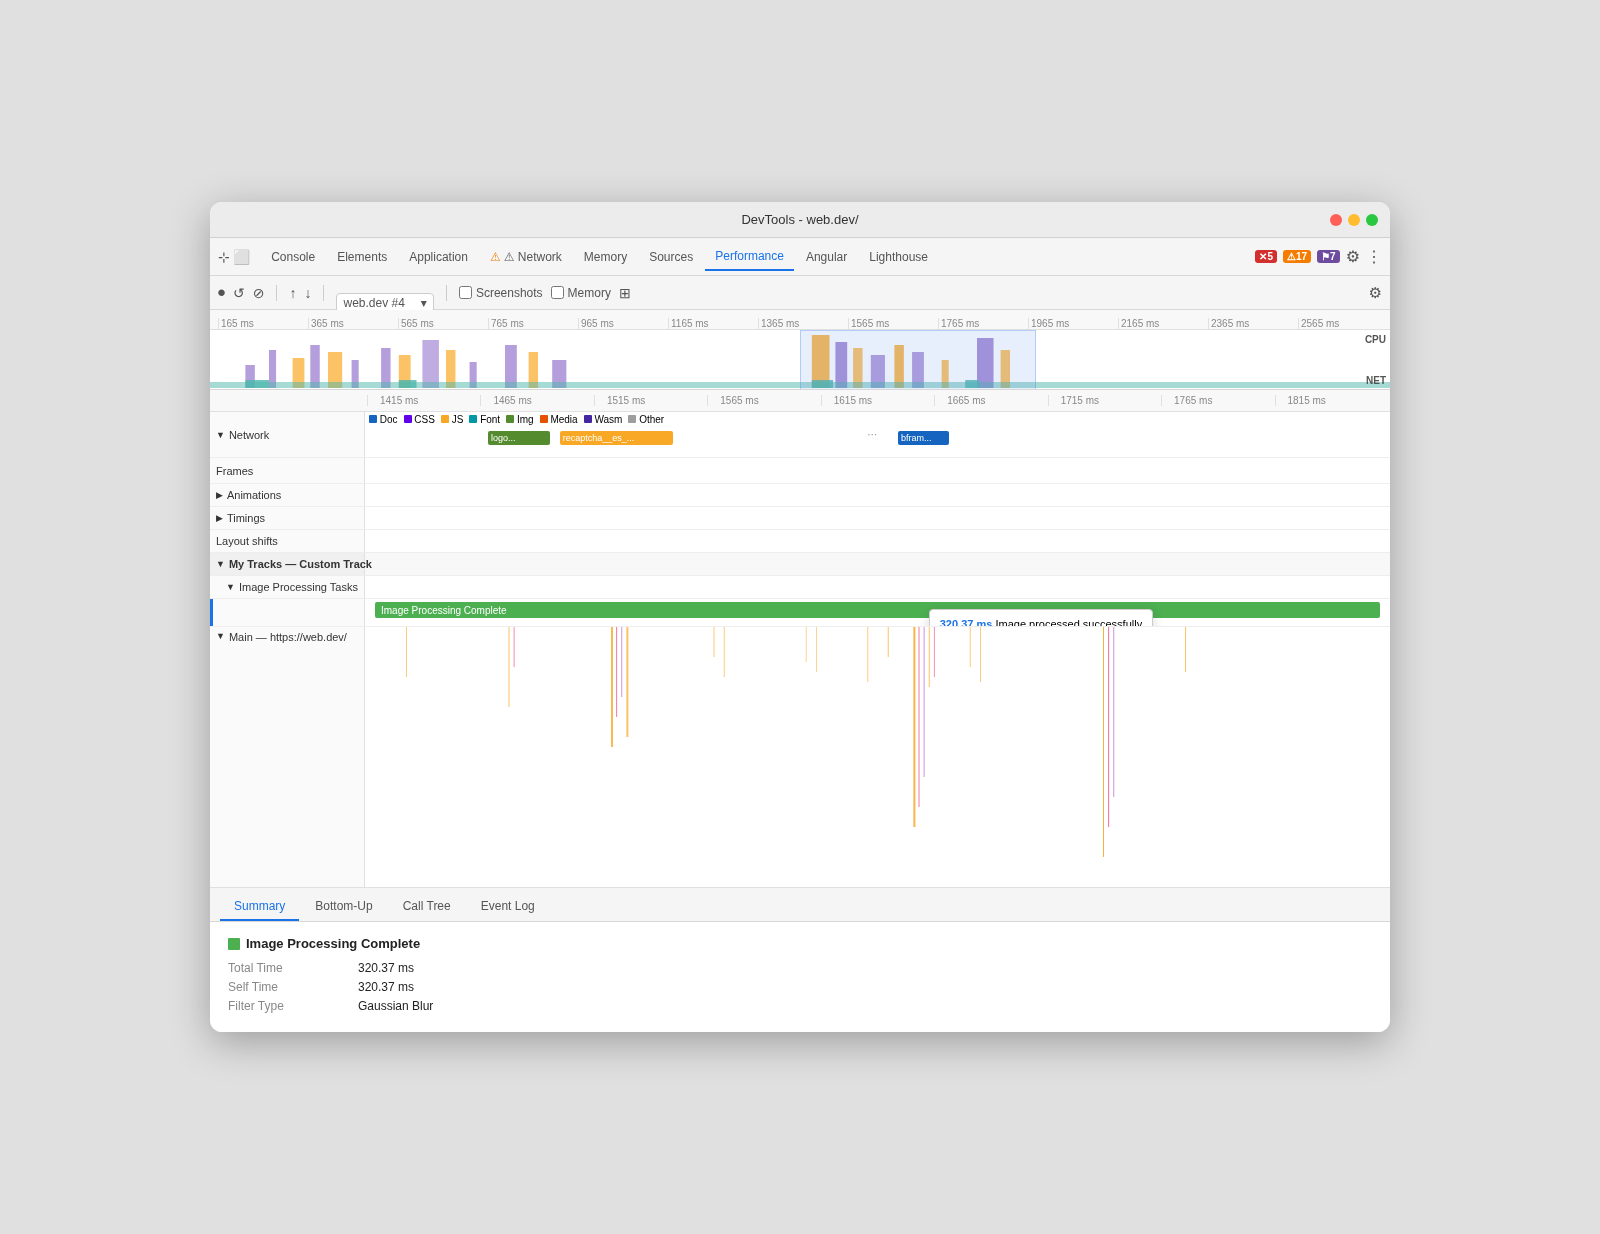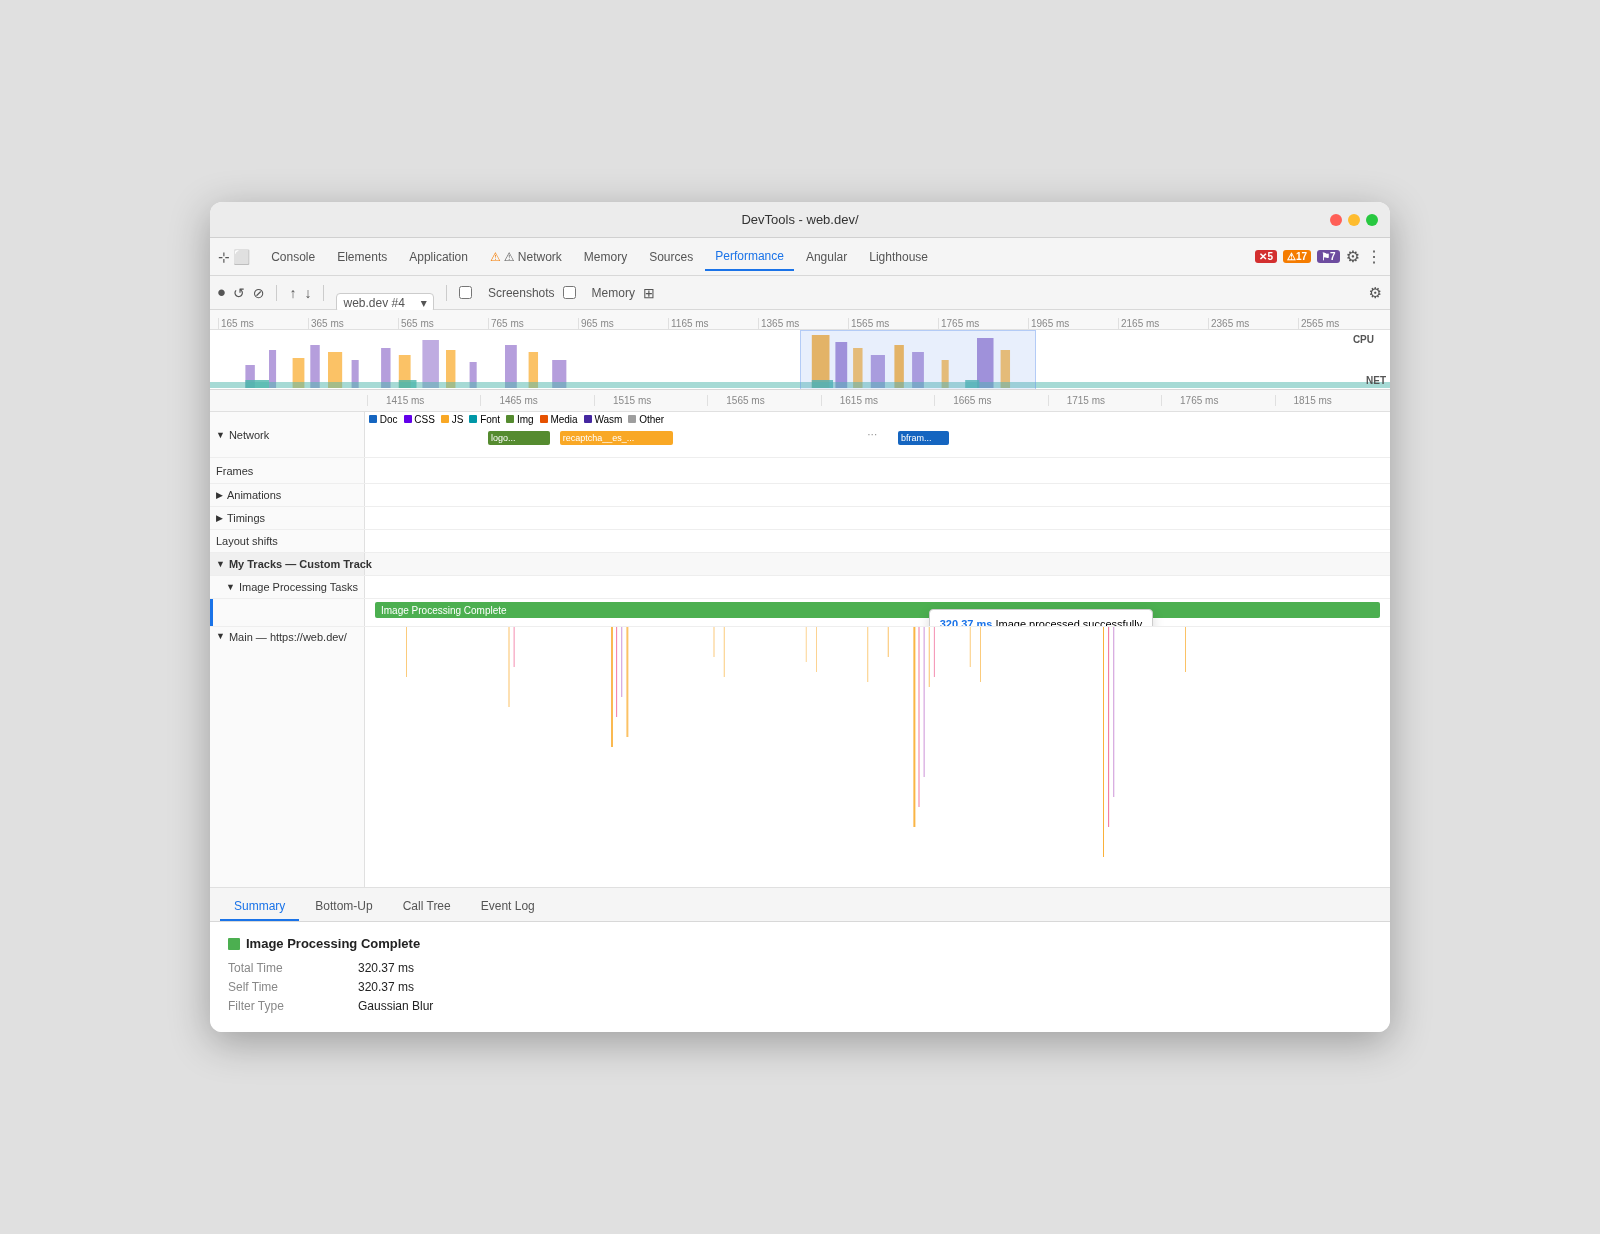--- a/index.html
+++ b/index.html
@@ -99,21 +99,21 @@
       border-radius: 4px;
       padding: 2px 6px;
       font-size: 12px;
       background: white;
       display: flex;
       align-items: center;
       gap: 16px;
       cursor: pointer;
       margin-top: 21px;
     }
-    .checkbox-item { display: flex; align-items: center; gap: 16px; font-size: 12px; color: #555; cursor: pointer; }
+    .checkbox-item { display: flex; align-items: center; gap: 4px; font-size: 12px; color: #555; cursor: pointer; }
     .checkbox-item input { cursor: pointer; }
     
     .timeline-area {
       background: white;
       border-bottom: 1px solid #d8d8d8;
       height: 80px;
       position: relative;
       overflow: hidden;
     }
     .timeline-ruler {
@@ -141,21 +141,21 @@
       border-left: 1px solid #e0e0e0;
     }
     .timeline-graph {
       height: 60px;
       background: white;
       position: relative;
       overflow: hidden;
     }
     .cpu-label {
       position: absolute;
-      right: 16px;
+      right: 4px;
       top: 4px;
       font-size: 10px;
       color: #555;
       font-weight: bold;
     }
     .net-label {
       position: absolute;
       right: 4px;
       bottom: 4px;
       font-size: 10px;
@@ -183,21 +183,21 @@
       padding: 0 2px;
       overflow: hidden;
     }
     .detail-ruler-marks {
       display: flex;
       width: 100%;
     }
     .detail-ruler-mark {
       flex: 1;
       text-align: left;
-      padding-left: 18px;
+      padding-left: 12px;
       border-left: 1px solid #e0e0e0;
       font-size: 10px;
     }
     
     .tracks-area {
       background: white;
       overflow-y: auto;
     }
     .track-row {
       display: flex;

